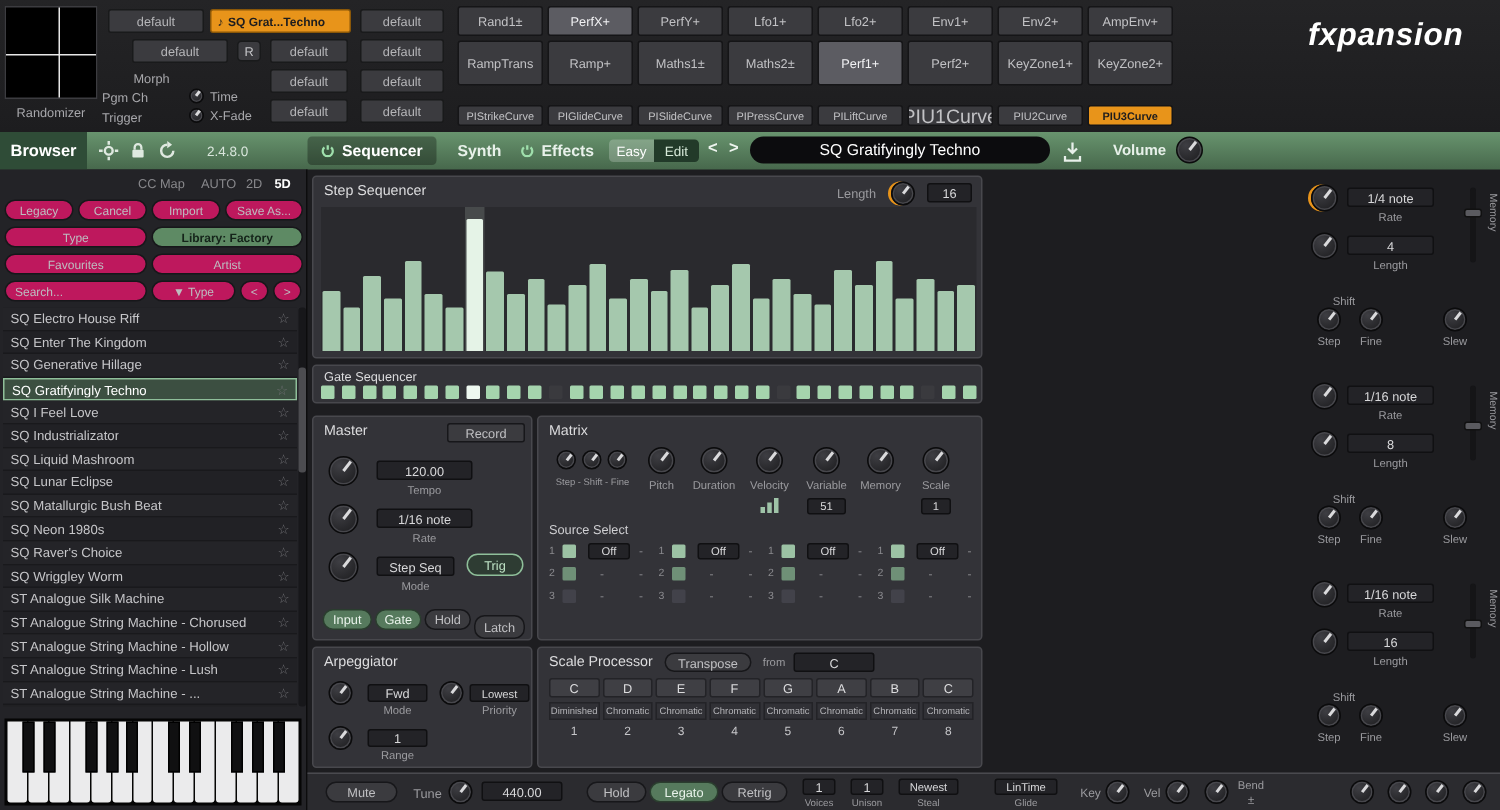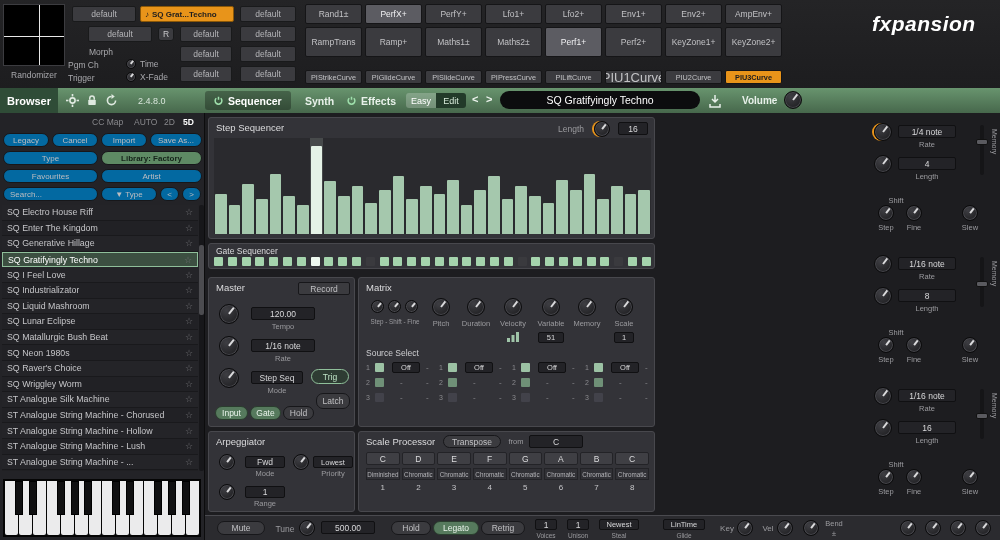--- a/index.html
+++ b/index.html
@@ -27,21 +27,21 @@
 .seqtab{position:absolute;top:3px;height:19px;padding:0 9px;background:rgba(0,0,0,.3);border-radius:3px;display:flex;align-items:center;gap:5px;color:#fff;font-size:10.5px;font-weight:bold}
 .plaintab{position:absolute;top:0;height:25px;display:flex;align-items:center;gap:5px;color:#e8f1ea;font-size:10.5px;font-weight:bold}
 .segbtn{position:absolute;top:5px;height:15px;display:flex;align-items:center;justify-content:center;font-size:9px;color:#fff}
 .easy{left:406px;width:30px;background:rgba(255,255,255,.22);border-radius:3px 0 0 3px}
 .edit{left:436px;width:30px;background:#223a29;border-radius:0 3px 3px 0;color:#d7ead9}
 .chev{position:absolute;top:5px;font-size:11px;font-weight:bold;color:#eef5ef}
 .presetbox{position:absolute;left:500px;top:3px;width:200px;height:18px;background:#0c0c0e;border-radius:9px;display:flex;align-items:center;justify-content:center;color:#fff;font-size:10.5px}
 .volb{position:absolute;left:742px;top:7px;font-size:10px;color:#e8f1ea;font-weight:bold}
 
 .sidebar{position:absolute;left:0;top:113px;width:205px;height:427px;background:#232327;border-right:1px solid #0c0c0d}
-.sbtn{position:absolute;height:14px;background:#0369a1;border:1px solid #17171a;border-radius:7px;color:#bdbdc0;font-size:8px;display:flex;align-items:center;justify-content:center;overflow:hidden;white-space:nowrap}
+.sbtn{position:absolute;height:14px;background:#be185d;border:1px solid #17171a;border-radius:7px;color:#bdbdc0;font-size:8px;display:flex;align-items:center;justify-content:center;overflow:hidden;white-space:nowrap}
 .sbtn.green{background:#5e8a64;color:#15241a;font-weight:bold}
 .cclab{position:absolute;top:4px;font-size:8.5px;color:#88888c}
 .list{position:absolute;left:2px;top:92px;width:196px;height:266px;overflow:hidden;background:#202023}
 .bitem{display:flex;align-items:center;height:15.6px;padding:0 5px;font-size:8.8px;color:#c6c6c9;border-bottom:1px solid #19191c;background:#242428}
 .bitem.alt{background:#212125}
 .bitem.sel{background:#3c4f41;border:1px solid #8fbf9a;color:#fff}
 .btxt{overflow:hidden;white-space:nowrap;text-overflow:ellipsis}
 .bstar{margin-left:auto;color:#6e6e72;font-size:9px}
 .scroll{position:absolute;left:199px;top:92px;width:5px;height:266px;background:#17171a;border-radius:2px}
 .sthumb{position:absolute;left:0;top:40px;width:5px;height:70px;background:#4c4c50;border-radius:2px}
@@ -421,21 +421,21 @@
     <div class="knob" style="left:10px;top:58px;width:20px;height:20px"></div>
     <div class="vbox" style="left:42px;top:61px;width:64px;height:13px">1/16 note</div>
     <div class="lb" style="left:42px;top:76px;width:64px">Rate</div>
     <div class="knob" style="left:10px;top:90px;width:20px;height:20px"></div>
     <div class="vbox" style="left:42px;top:93px;width:52px;height:13px">Step Seq</div>
     <div class="lb" style="left:42px;top:108px;width:52px">Mode</div>
     <div class="trig" style="left:102px;top:91px;width:38px;height:15px">Trig</div>
     <div class="btn2 act" style="left:6px;top:128px;width:33px;height:14px">Input</div>
     <div class="btn2 act" style="left:41px;top:128px;width:31px;height:14px">Gate</div>
     <div class="btn2" style="left:74px;top:128px;width:31px;height:14px">Hold</div>
-    <div class="btn2" style="left:107px;top:115px;width:34px;height:16px">Latch</div>
+    <div class="btn2" style="left:107px;top:132px;width:34px;height:16px">Latch</div>
   </div>
 
   <div id="matrix-panel" class="panel" style="left:358px;top:277px;width:297px;height:150px">
     <div class="ptitle">Matrix</div>
     <div class="knob" style="left:12px;top:22px;width:13px;height:13px"></div>
     <div class="knob" style="left:29px;top:22px;width:13px;height:13px"></div>
     <div class="knob" style="left:46px;top:22px;width:13px;height:13px"></div>
     <div class="lb" style="left:0;top:40px;width:72px;font-size:6.3px">Step - Shift - Fine</div>
     <span style="position:absolute;left:147px;top:53px">
       <svg width="14" height="11" viewBox="0 0 14 11">
@@ -556,21 +556,21 @@
         <div class="deg-cell">6</div>
         <div class="deg-cell">7</div>
         <div class="deg-cell">8</div>
       </div>
   </div>
 
   <div class="bottombar">
     <div class="btn2" style="left:12px;top:5px;width:48px;height:14px">Mute</div>
     <div class="lb" style="left:68px;top:8px;width:24px;font-size:8.5px">Tune</div>
     <div class="knob" style="left:94px;top:4px;width:16px;height:16px"></div>
-    <div class="vbox" style="left:116px;top:5px;width:54px;height:13px">500.00</div>
+    <div class="vbox" style="left:116px;top:5px;width:54px;height:13px">440.00</div>
     <div class="btn2" style="left:186px;top:5px;width:40px;height:14px">Hold</div>
     <div class="btn2 act" style="left:228px;top:5px;width:46px;height:14px">Legato</div>
     <div class="btn2" style="left:276px;top:5px;width:44px;height:14px">Retrig</div>
     <div class="vbox" style="left:330px;top:3px;width:22px;height:11px">1</div>
     <div class="lb" style="left:322px;top:16px;width:38px;font-size:6.5px">Voices</div>
     <div class="vbox" style="left:362px;top:3px;width:22px;height:11px">1</div>
     <div class="lb" style="left:354px;top:16px;width:38px;font-size:6.5px">Unison</div>
     <div class="vbox" style="left:394px;top:3px;width:40px;height:11px;font-size:7.5px">Newest</div>
     <div class="lb" style="left:394px;top:16px;width:40px;font-size:6.5px">Steal</div>
     <div class="vbox" style="left:458px;top:3px;width:42px;height:11px;font-size:7.5px">LinTime</div>

